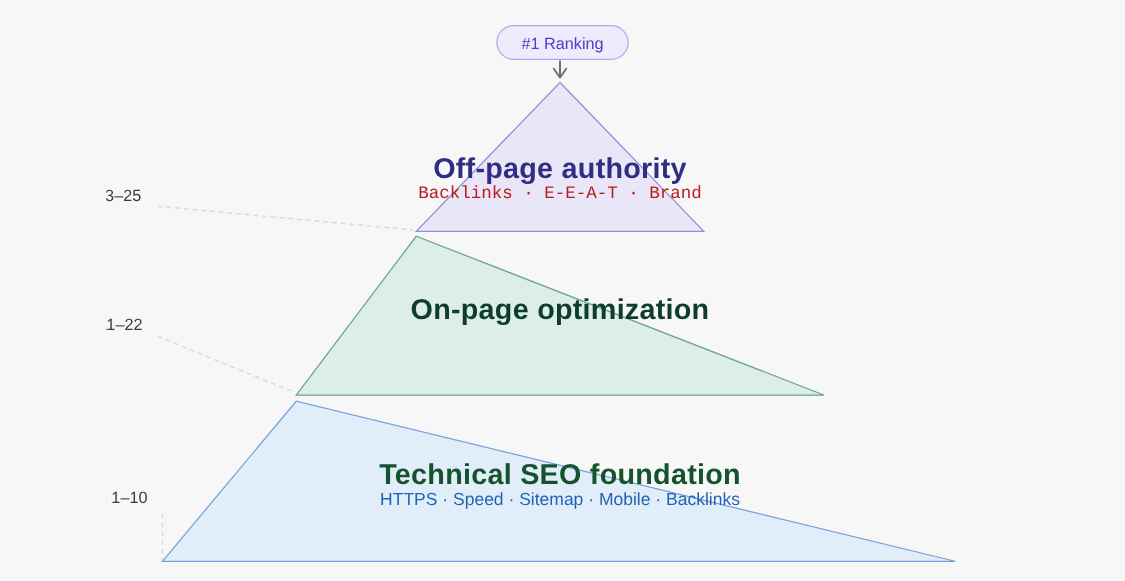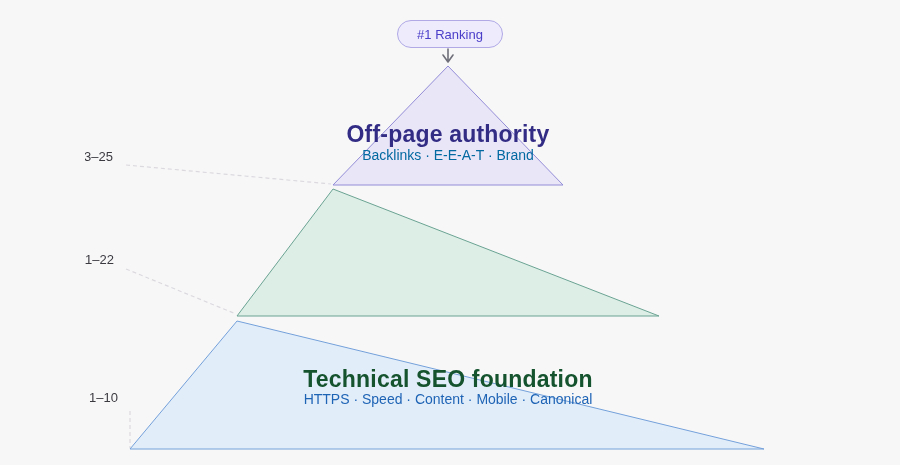--- a/index.html
+++ b/index.html
@@ -22,21 +22,21 @@
   }
   .layer-title{
     position:absolute;left:248px;width:400px;text-align:center;
     font-size:23px;font-weight:700;letter-spacing:.2px;
   }
   .layer-items{
     position:absolute;left:218px;width:460px;text-align:center;
     font-size:14px;font-weight:500;
   }
   .t1{top:121px;color:#332c85;}
-  .s1{top:147px;color:#0369a1;}
+  .s1{top:147px;color:#b91c1c;font-family:Liberation Mono, monospace;}
   .t2{top:234px;color:#0f3d2c;}
   .s2{top:260px;color:#157347;}
   .t3{top:366px;color:#14532d;}
   .s3{top:391px;color:#1e64b5;}
   .week{
     position:absolute;left:85px;height:17px;overflow:hidden;
     color:#3a3a40;font-size:13px;line-height:16px;
   }
   .week span{position:absolute;right:0;top:0;white-space:nowrap;}
   .w1{top:149px;width:28px;}
@@ -59,23 +59,24 @@
     <polygon class="tri tri-top" points="448,66 333,185 563,185" fill="#e9e6f8"></polygon>
     <polygon class="tri tri-mid" points="333,189 237,316 659,316" fill="#ddeee6"></polygon>
     <polygon class="tri tri-bot" points="237,321 130,449 764,449" fill="#e2edfa"></polygon>
   </svg>
 
   <div class="badge">#1 Ranking</div>
 
   <div class="layer-title t1">Off-page authority</div>
   <div class="layer-items s1">Backlinks · E-E-A-T · Brand</div>
 
+  <div class="layer-title t2">On-page optimization</div>
 
   <div class="layer-title t3">Technical SEO foundation</div>
-  <div class="layer-items s3">HTTPS · Speed · Content · Mobile · Canonical</div>
+  <div class="layer-items s3">HTTPS · Speed · Sitemap · Mobile · Backlinks</div>
 
   <div class="week w1">
     <span>Weeks 23–25</span>
   </div>
   <div class="week w2">
     <span>Weeks 11–22</span>
   </div>
   <div class="week w3">
     <span>Weeks 1–10</span>
   </div>

